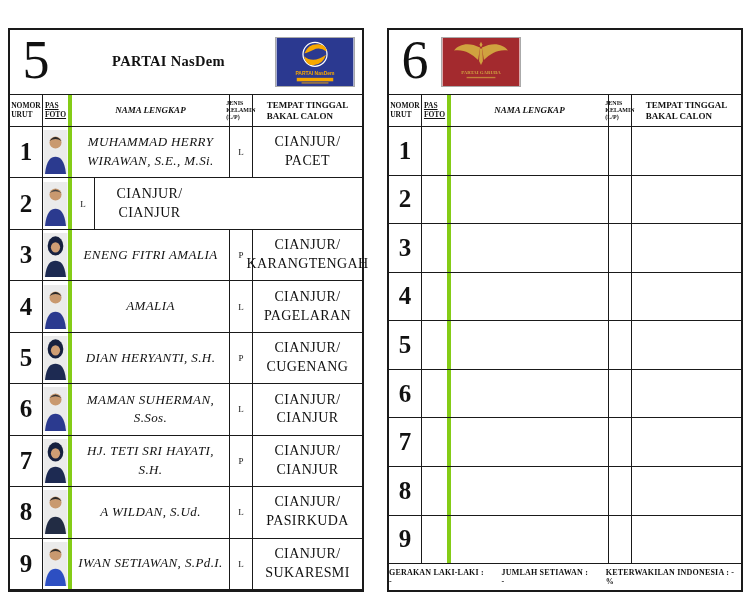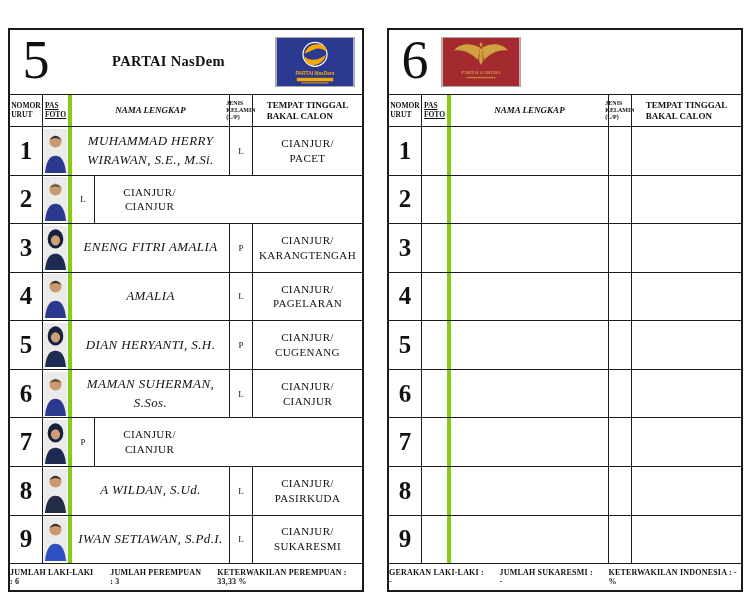--- a/index.html
+++ b/index.html
@@ -61,21 +61,21 @@
   
   .rows { flex:1; display:flex; flex-direction:column; }
   .row  { flex:1; display:flex; border-bottom:1px solid #1a1a1a; }
   .row .cell {
     display:flex; align-items:center; justify-content:center;
     text-align:center;
   }
   .row .c-no { font-size:25px; font-weight:bold; }
   .row .c-name { font-size:13px; letter-spacing:.4px; padding:0 6px; line-height:1.45;text-align:center; }
   .row .c-gender { font-size:9px; }
-  .row .c-place { font-size:11px; letter-spacing:.4px; white-space:pre-line; line-height:1.35; }
+  .row .c-place { font-size:14px; letter-spacing:.4px; white-space:pre-line; line-height:1.35; }
   .photo-wrap { width:25px; height:44px; overflow:hidden; }
   .photo-wrap svg { display:block; width:100%; height:100%; }
 
   
   .tfoot {
     height:26px; display:flex; align-items:center; justify-content:center;
     gap:15px; font-size:8px; font-weight:bold; letter-spacing:.2px;
   }
 </style>
 </head>
@@ -225,20 +225,21 @@
       <div class="cell c-photo">
           <div class="photo-wrap">
         <svg viewBox="0 0 25 46">
               <rect width="25" height="46" fill="#ebebeb"></rect>
               <ellipse cx="12.5" cy="13.5" rx="8.2" ry="10" fill="#16203f"></ellipse>
               <ellipse cx="12.5" cy="15" rx="4.8" ry="5.4" fill="#cf9e74"></ellipse>
               <path d="M1.5 46 C3 32 7.5 29 12.5 29 C17.5 29 22 32 23.5 46 Z" fill="#1d2a52"></path>
             </svg>
       </div>
         </div>
+      <div class="cell c-name">HJ. TETI SRI HAYATI, S.H.</div>
       <div class="cell c-gender">P</div>
       <div class="cell c-place">CIANJUR/
 CIANJUR</div>
     </div>
 
     <div class="row">
       <div class="cell c-no">8</div>
       <div class="cell c-photo">
           <div class="photo-wrap">
         <svg viewBox="0 0 25 46">
@@ -267,25 +268,20 @@
             </svg>
       </div>
         </div>
       <div class="cell c-name">IWAN SETIAWAN, S.Pd.I.</div>
       <div class="cell c-gender">L</div>
       <div class="cell c-place">CIANJUR/
 SUKARESMI</div>
     </div>
   </div>
 
-  <div class="tfoot">
-    <span>JUMLAH LAKI-LAKI : 6</span>
-    <span>JUMLAH PEREMPUAN : 3</span>
-    <span>KETERWAKILAN PEREMPUAN : 33,33 %</span>
-  </div>
 </div>
 
 <div class="ballot right">
   <div class="party-header">
     <div class="party-number">6</div>
     <div class="party-logo">
       <svg viewBox="0 0 80 50">
         <rect x="0" y="0" width="80" height="50" fill="#a32a2e"></rect>
         <path d="M40 4 L41.6 7 L40 10 L38.4 7 Z" fill="#d0a23f"></path>
         <path d="M39 10 C28 4 17 6 12 13 C22 11.5 30 16 37 23 Z" fill="#d0a23f"></path>
@@ -371,16 +367,16 @@
       <div class="cell c-no">9</div>
       <div class="cell c-photo"></div>
       <div class="cell c-name"></div>
       <div class="cell c-gender"></div>
       <div class="cell c-place"></div>
     </div>
   </div>
 
   <div class="tfoot">
     <span>GERAKAN LAKI-LAKI : -</span>
-    <span>JUMLAH SUKARESMI : -</span>
+    <span>JUMLAH SETIAWAN : -</span>
     <span>KETERWAKILAN INDONESIA : - %</span>
   </div>
 </div>
 
 </body></html>

